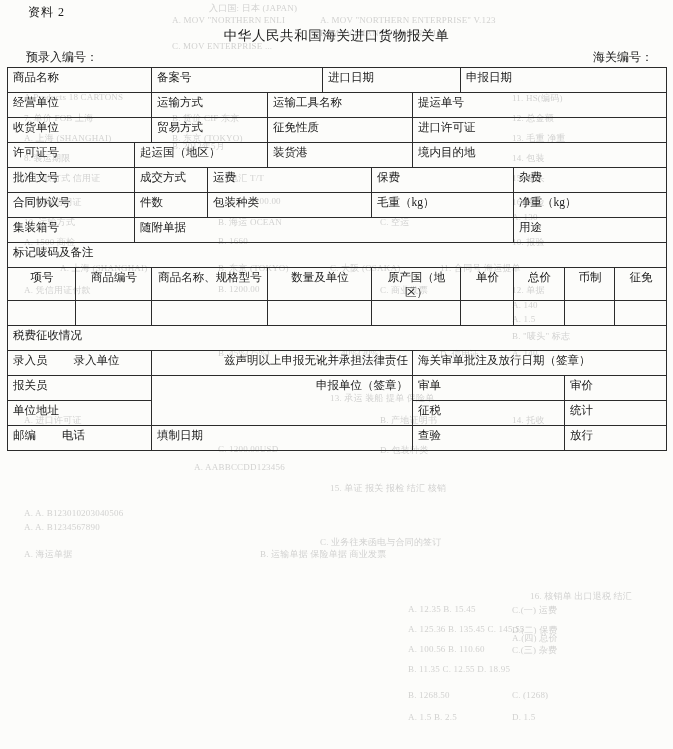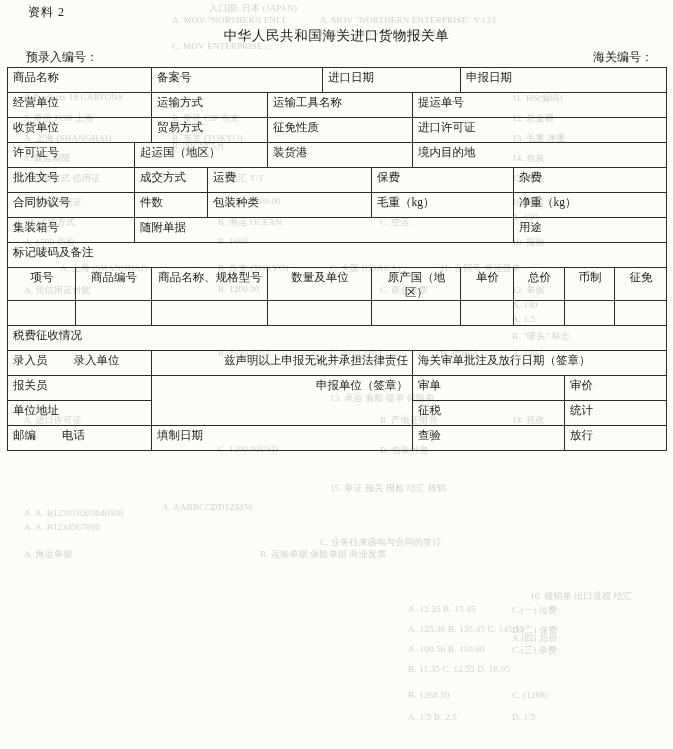--- a/index.html
+++ b/index.html
@@ -149,21 +149,21 @@
       <div class="bleed" style="left: 512px; top: 348px;">A. 140</div>
       <div class="bleed" style="left: 218px; top: 348px;">B. 45%(25%)</div>
       <div class="bleed" style="left: 330px; top: 348px;">C. 40%(30%)</div>
       <div class="bleed" style="left: 440px; top: 348px;">D. 信用证</div>
       <div class="bleed" style="left: 330px; top: 392px;">13. 承运 装船 提单 保险单</div>
       <div class="bleed" style="left: 24px; top: 414px;">A. 进口许可证</div>
       <div class="bleed" style="left: 380px; top: 414px;">B. 产地证明书</div>
       <div class="bleed" style="left: 512px; top: 414px;">14. 托收</div>
       <div class="bleed" style="left: 218px; top: 444px;">C. 1200.00USD</div>
       <div class="bleed" style="left: 380px; top: 444px;">D. 包装种类</div>
-      <div class="bleed" style="left: 162px; top: 462px; margin-top: 40px;">A. AABBCCDD123456</div>
+      <div class="bleed" style="left: 194px; top: 462px;">A. AABBCCDD123456</div>
       <div class="bleed" style="left: 330px; top: 482px;">15. 单证 报关 报检 结汇 核销</div>
       <div class="bleed" style="left: 24px; top: 508px;">A. A.  B123010203040506</div>
       <div class="bleed" style="left: 24px; top: 522px;">A. A.  B1234567890</div>
       <div class="bleed" style="left: 320px; top: 536px;">C. 业务往来函电与合同的签订</div>
       <div class="bleed" style="left: 260px; top: 548px;">B. 运输单据 保险单据 商业发票</div>
       <div class="bleed" style="left: 24px; top: 548px;">A. 海运单据</div>
       <div class="bleed" style="left: 530px; top: 590px;">16. 核销单 出口退税 结汇</div>
       <div class="bleed" style="left: 408px; top: 604px;">A. 12.35  B. 15.45</div>
       <div class="bleed" style="left: 512px; top: 604px;">C.(一) 运费</div>
       <div class="bleed" style="left: 408px; top: 624px;">A. 125.36  B. 135.45  C. 145.55</div>

